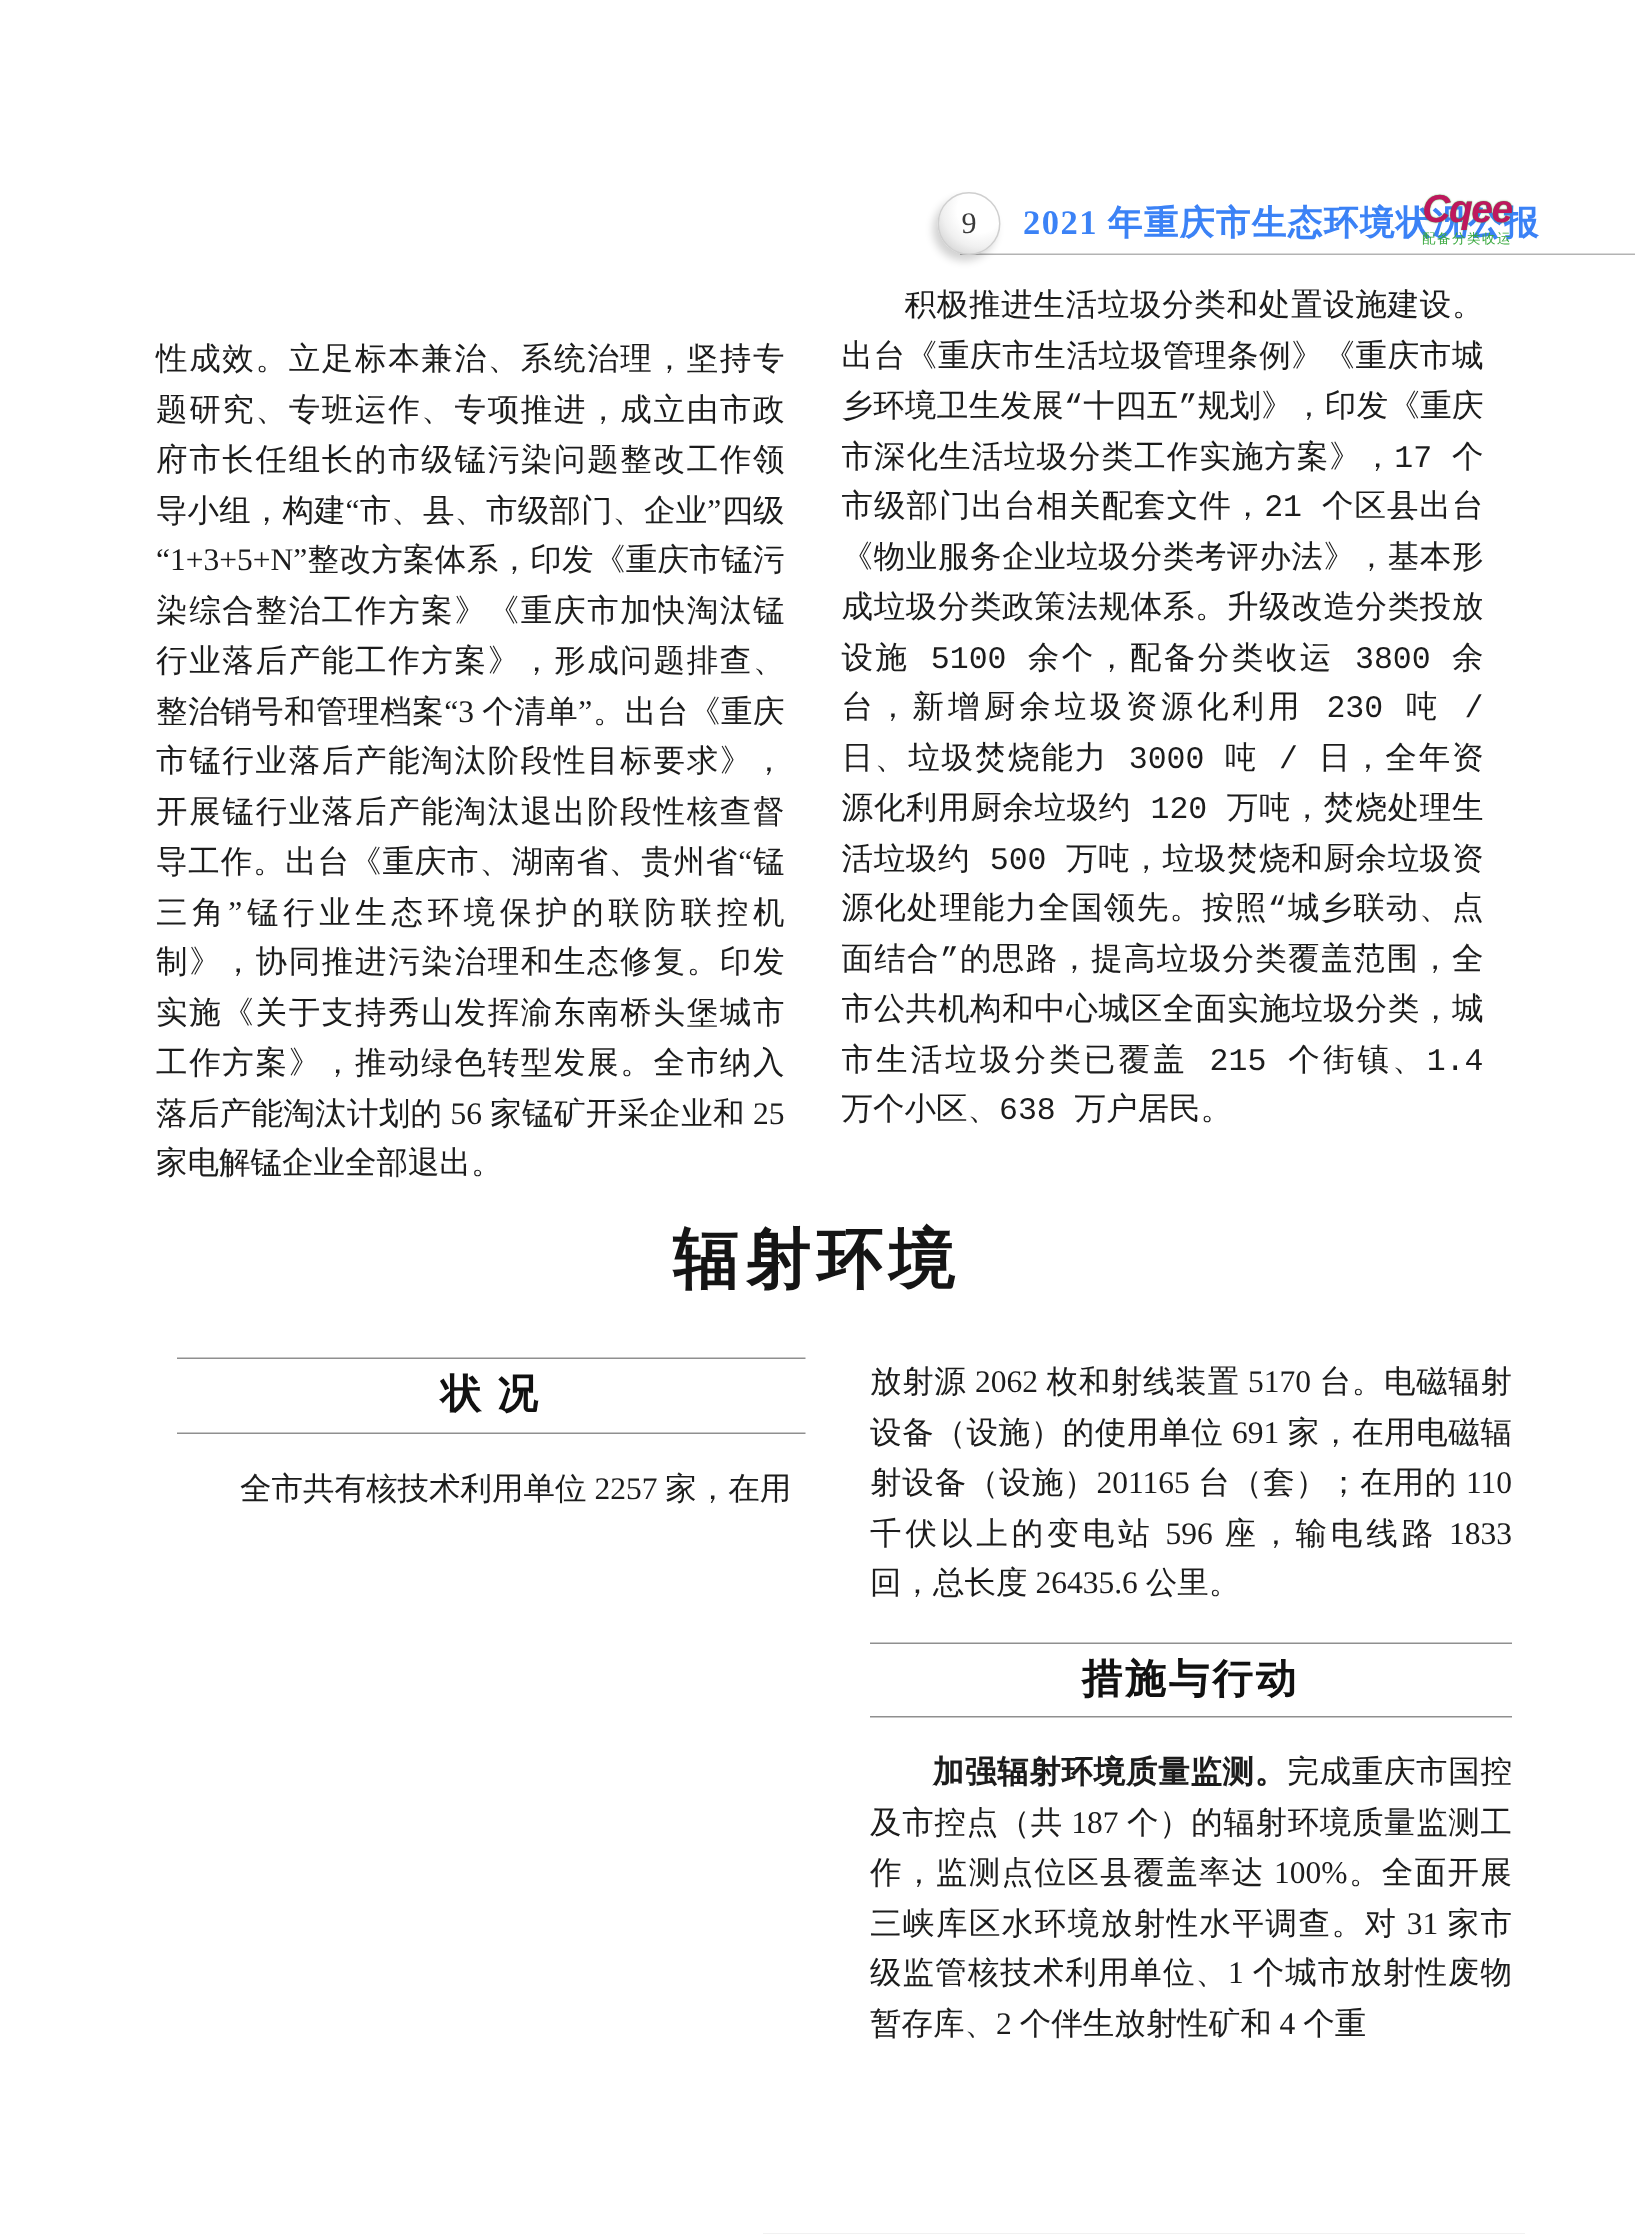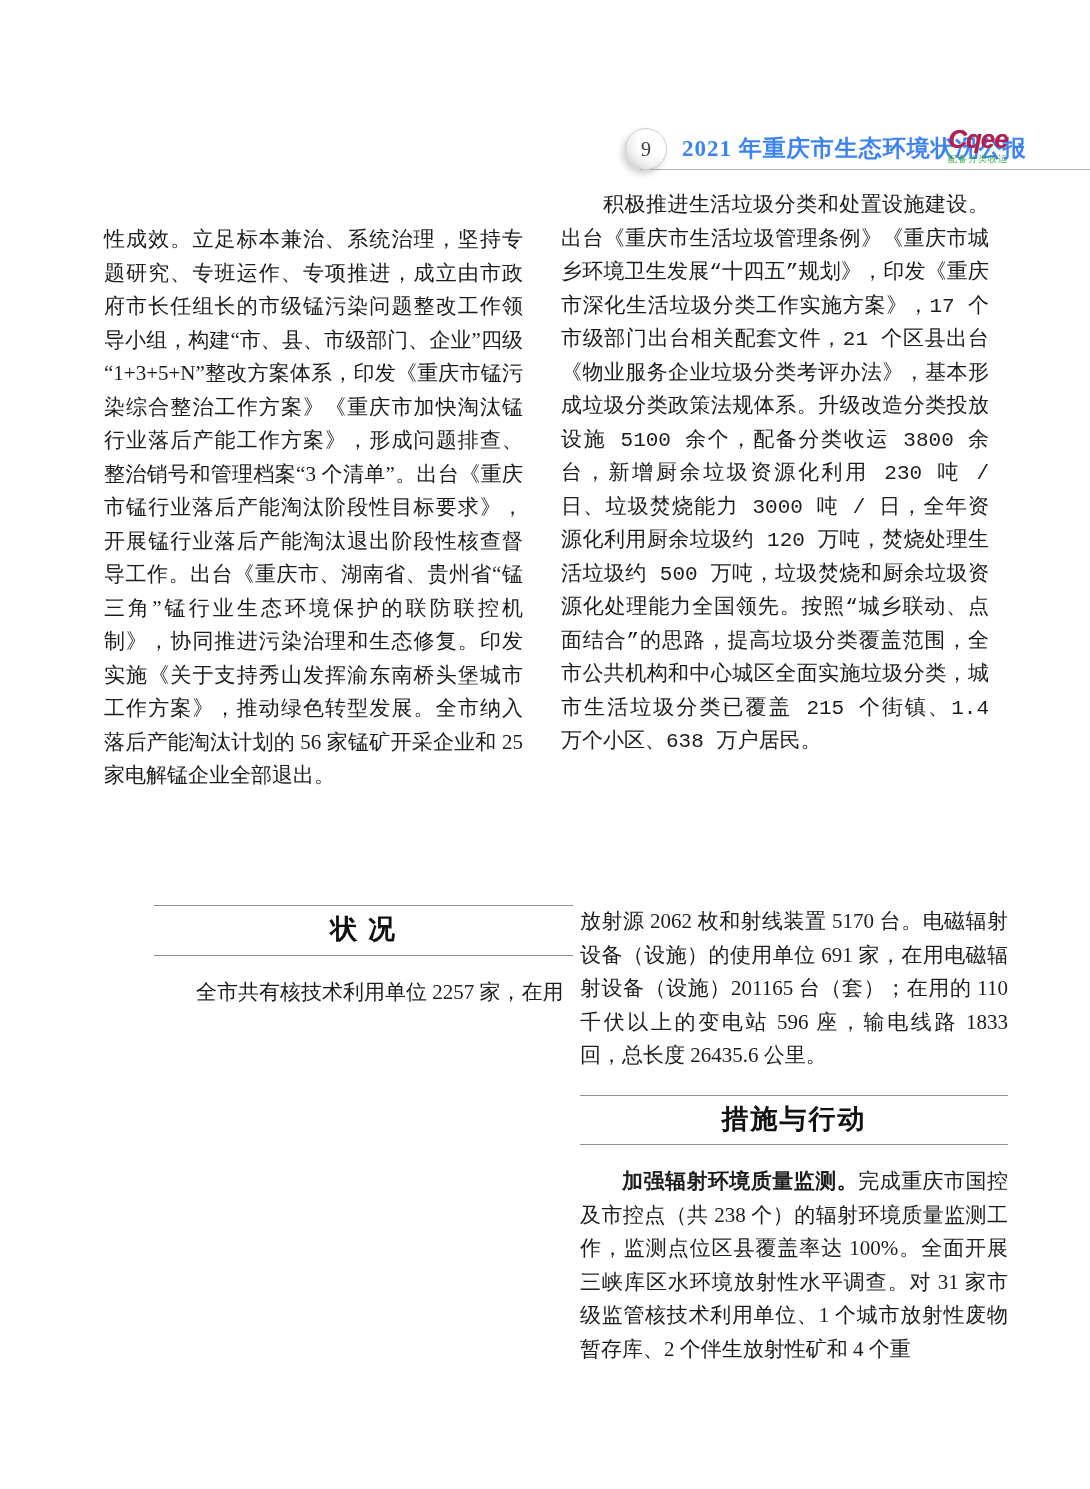--- a/index.html
+++ b/index.html
@@ -32,21 +32,21 @@
   }
   
   .col{
     position:absolute;font-size:21px;line-height:33.5px;text-align:justify;
     text-justify:inter-character;color:#1c1c1c;
   }
   .col p{margin:0;text-indent:2em;}
   .col p.noindent{text-indent:0;}
   .col-top-left{left:104px;top:189px;width:419px;margin-top:34px;}
   .col-top-right{left:561px;top:189px;width:428px;font-family:Liberation Mono, monospace;}
-  .col-bot-left{left:118px;top:905px;width:419px;margin-left:36px;}
+  .col-bot-left{left:118px;top:905px;width:419px;}
   .col-bot-right{left:580px;top:905px;width:428px;}
   
   .section-title{
     position:absolute;left:0;top:810px;width:1090px;text-align:center;
     font-family:"Liberation Sans","DejaVu Sans",sans-serif;font-weight:900;
     font-size:44px;letter-spacing:4px;color:#151515;
   }
   
   .sub-heading{
     border-top:1px solid #8f8f8f;border-bottom:1px solid #8f8f8f;
@@ -73,25 +73,26 @@
     <span class="logo-sub">配备分类收运</span>
   </div>
 
   <div class="col col-top-left">
     <p class="noindent">性成效。立足标本兼治、系统治理，坚持专题研究、专班运作、专项推进，成立由市政府市长任组长的市级锰污染问题整改工作领导小组，构建“市、县、市级部门、企业”四级“1+3+5+N”整改方案体系，印发《重庆市锰污染综合整治工作方案》《重庆市加快淘汰锰行业落后产能工作方案》，形成问题排查、整治销号和管理档案“3 个清单”。出台《重庆市锰行业落后产能淘汰阶段性目标要求》，开展锰行业落后产能淘汰退出阶段性核查督导工作。出台《重庆市、湖南省、贵州省“锰三角”锰行业生态环境保护的联防联控机制》，协同推进污染治理和生态修复。印发实施《关于支持秀山发挥渝东南桥头堡城市工作方案》，推动绿色转型发展。全市纳入落后产能淘汰计划的 56 家锰矿开采企业和 25 家电解锰企业全部退出。</p>
   </div>
   <div class="col col-top-right">
     <p>积极推进生活垃圾分类和处置设施建设。出台《重庆市生活垃圾管理条例》《重庆市城乡环境卫生发展“十四五”规划》，印发《重庆市深化生活垃圾分类工作实施方案》，17 个市级部门出台相关配套文件，21 个区县出台《物业服务企业垃圾分类考评办法》，基本形成垃圾分类政策法规体系。升级改造分类投放设施 5100 余个，配备分类收运 3800 余台，新增厨余垃圾资源化利用 230 吨 / 日、垃圾焚烧能力 3000 吨 / 日，全年资源化利用厨余垃圾约 120 万吨，焚烧处理生活垃圾约 500 万吨，垃圾焚烧和厨余垃圾资源化处理能力全国领先。按照“城乡联动、点面结合”的思路，提高垃圾分类覆盖范围，全市公共机构和中心城区全面实施垃圾分类，城市生活垃圾分类已覆盖 215 个街镇、1.4 万个小区、638 万户居民。</p>
   </div>
 
+  <div class="section-title">辐射环境</div>
 
   <div class="col col-bot-left">
     <div class="sub-heading mb20">状  况</div>
     <p>全市共有核技术利用单位 2257 家，在用</p>
   </div>
 
   <div class="col col-bot-right">
     <p class="noindent mt6">放射源 2062 枚和射线装置 5170 台。电磁辐射设备（设施）的使用单位 691 家，在用电磁辐射设备（设施）201165 台（套）；在用的 110 千伏以上的变电站 596 座，输电线路 1833 回，总长度 26435.6 公里。</p>
     <div class="sub-heading mt22 mb20">措施与行动</div>
-    <p><span class="lead-bold">加强辐射环境质量监测。</span><span>完成重庆市国控及市控点（共 238 个）的辐射环境质量监测工作，监测点位区县覆盖率达 100%。全面开展三峡库区水环境放射性水平调查。对 31 家市级监管核技术利用单位、1 个城市放射性废物暂存库、2 个伴生放射性矿和 4 个重</span></p>
+    <p><span class="lead-bold">加强辐射环境质量监测。</span><span>完成重庆市国控及市控点（共 187 个）的辐射环境质量监测工作，监测点位区县覆盖率达 100%。全面开展三峡库区水环境放射性水平调查。对 31 家市级监管核技术利用单位、1 个城市放射性废物暂存库、2 个伴生放射性矿和 4 个重</span></p>
   </div>
 
 </div>
 
 </body></html>

